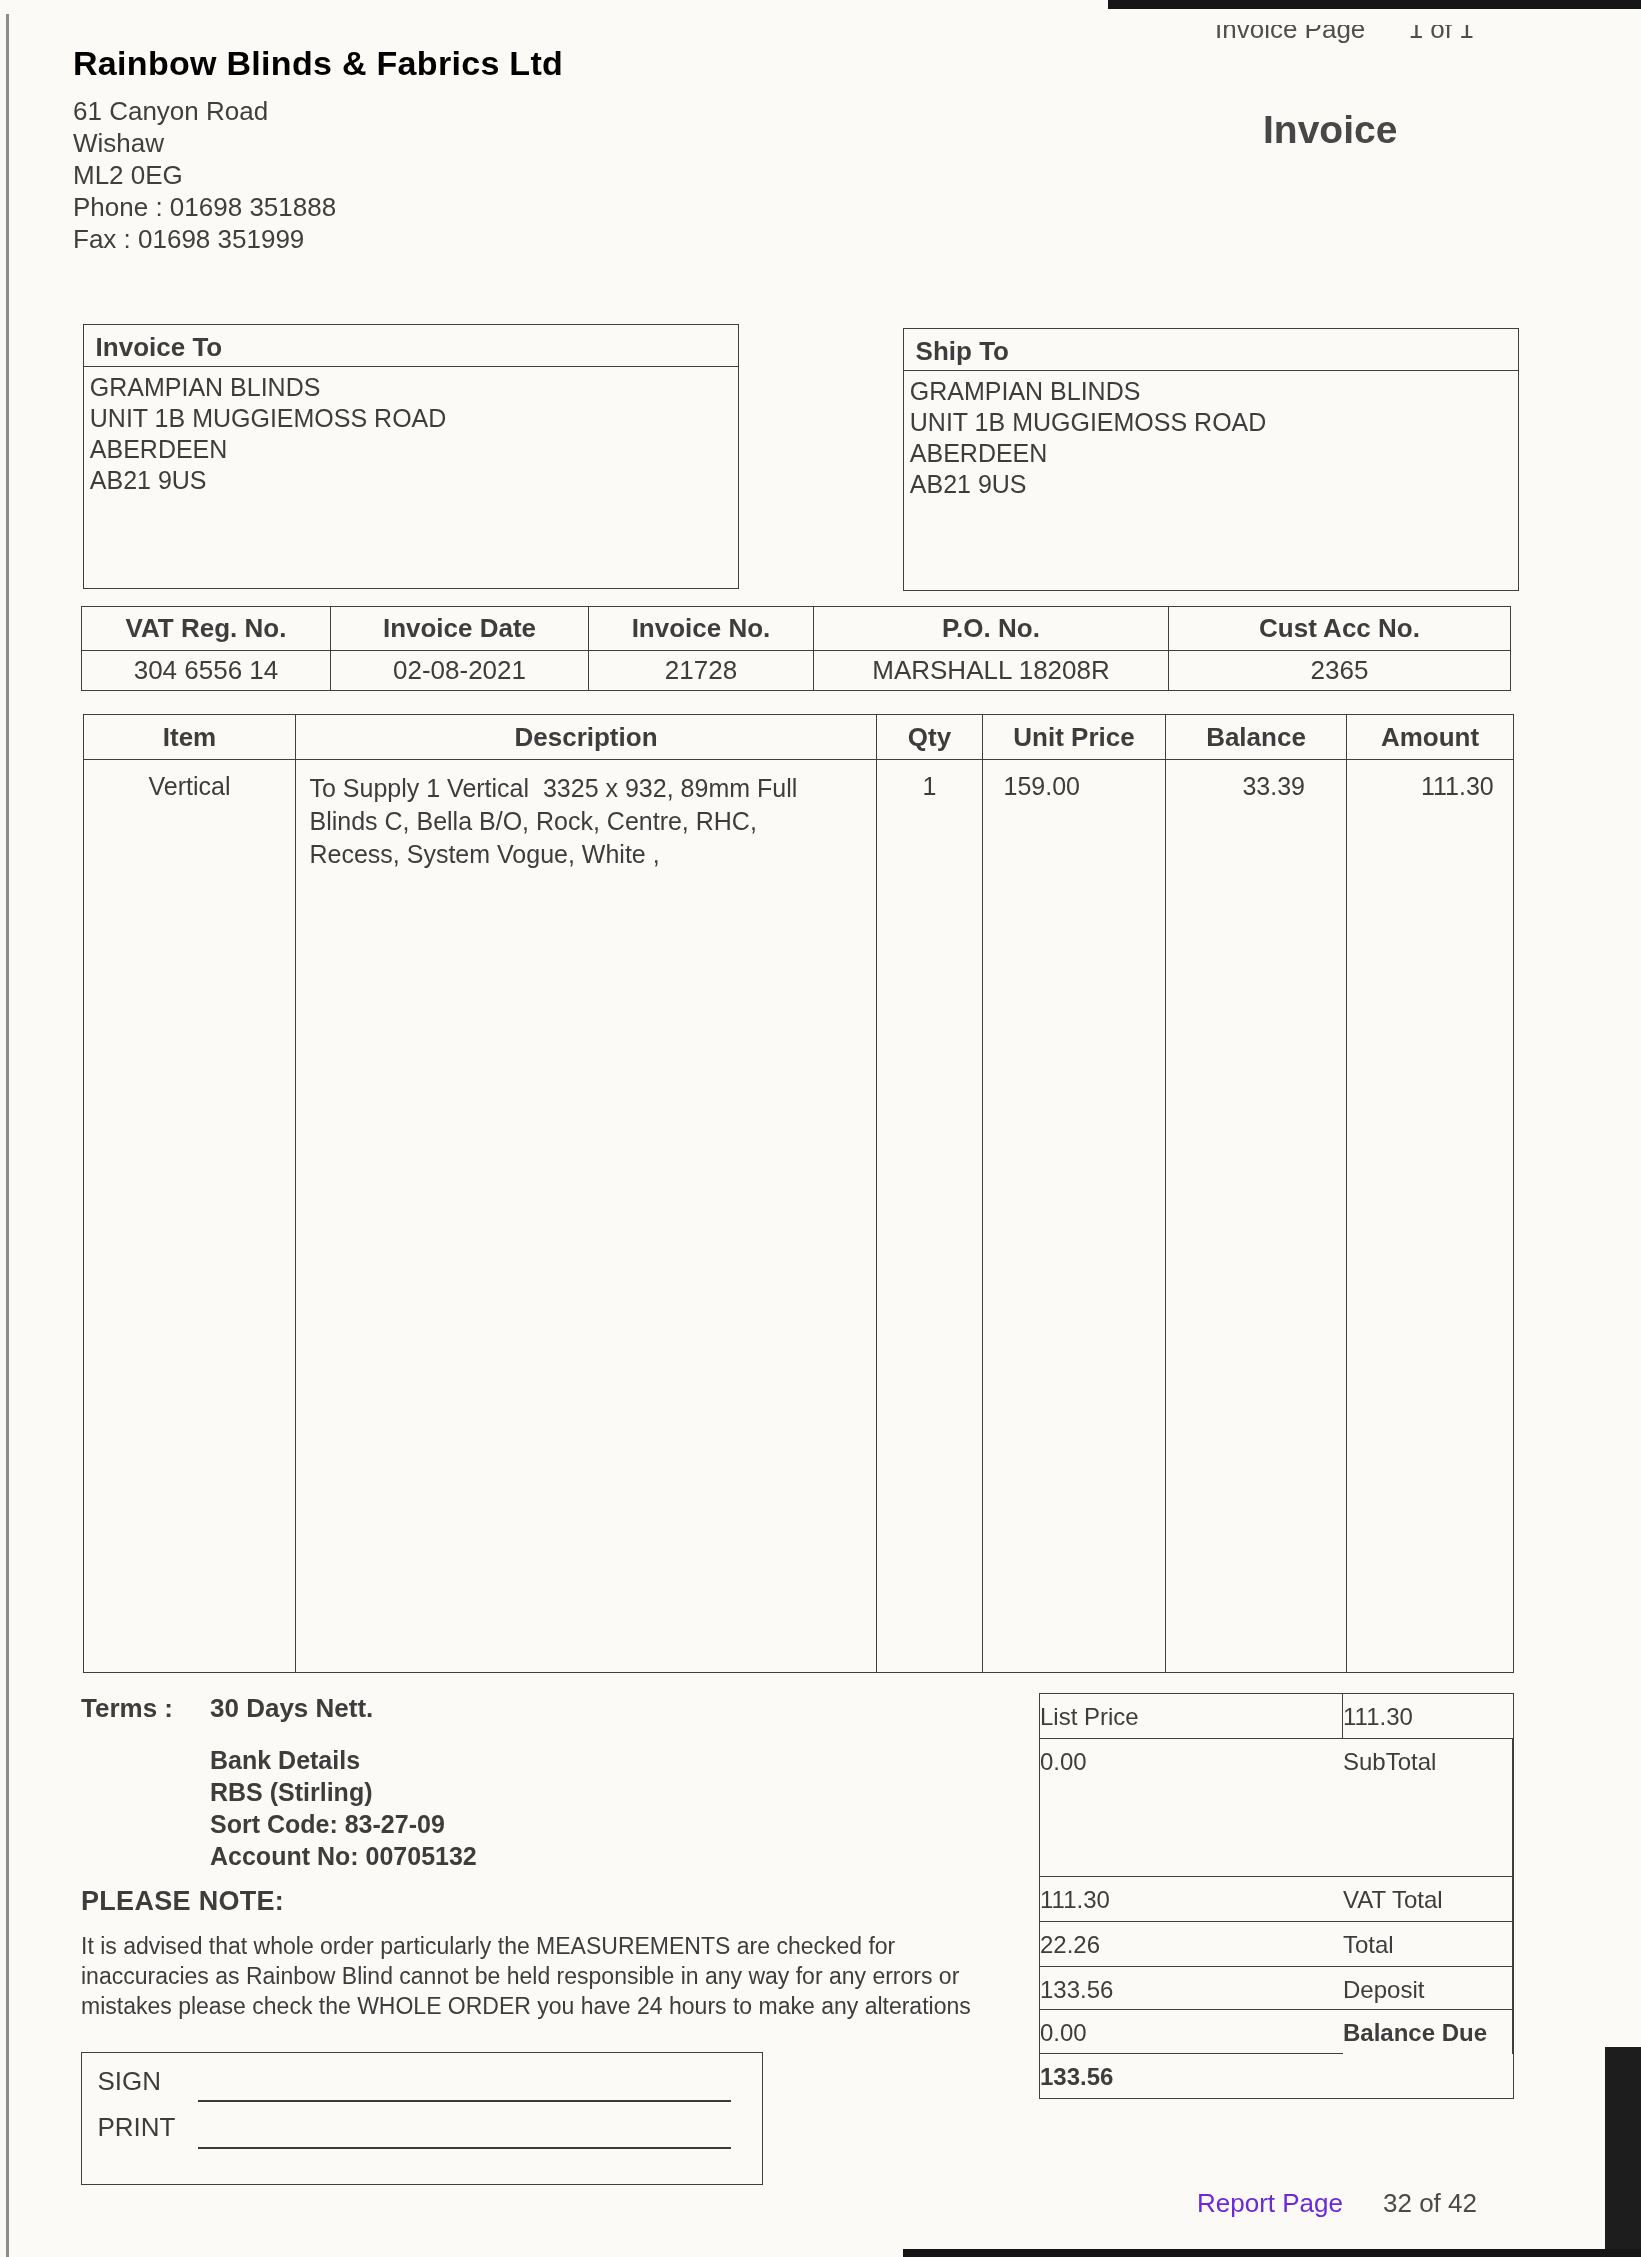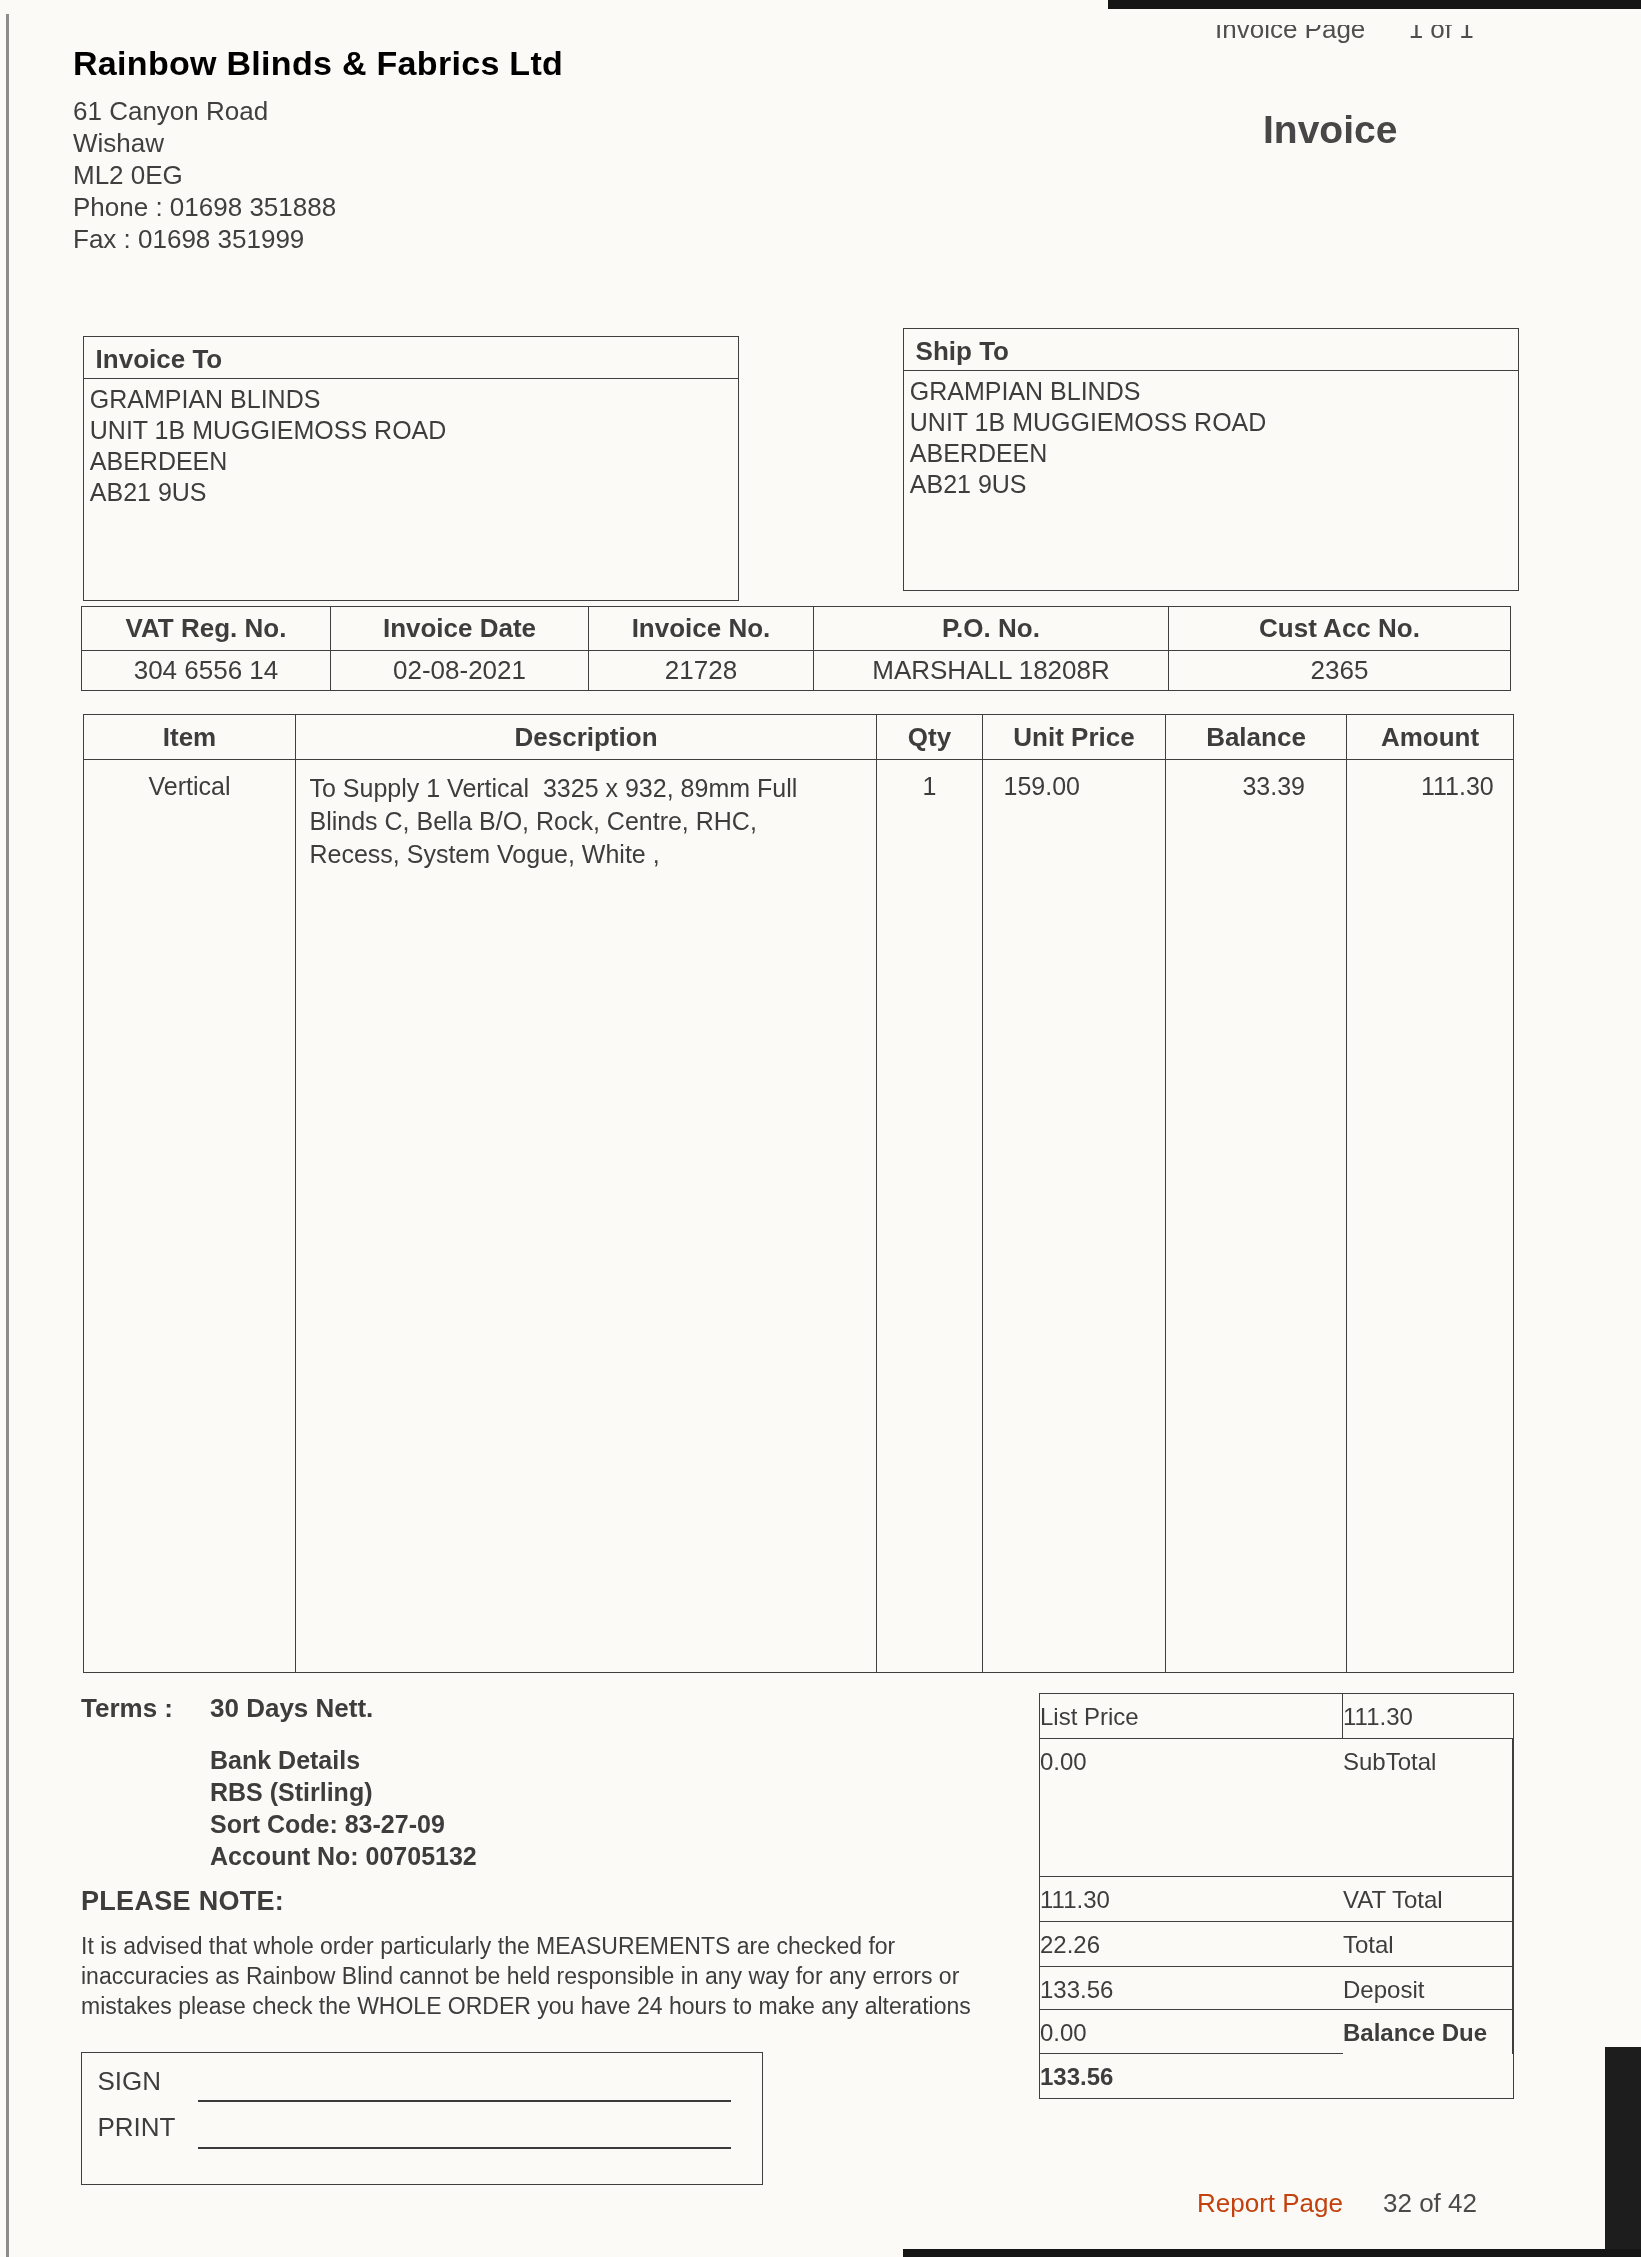--- a/index.html
+++ b/index.html
@@ -22,21 +22,21 @@
   .company-name { left:73px; top:44px; font-size:34px; font-weight:bold; color:#000000; letter-spacing:0.3px; }
   .company-address { left:73px; top:95px; font-size:26px; line-height:32px; color:#3f3f3f; }
   .clipped-label { left:1215px; top:25px; height:29px; width:319px; overflow:hidden; }
   .clipped-label span { display:block; margin-top:-10.6px; font-size:26px; color:#4e4e4e; white-space:pre; }
   .invoice-title { left:1263px; top:108px; font-size:39px; font-weight:bold; color:#474747; }
 
   
   .addr-box { border:1.9px solid #3f3f3f; background:transparent; }
   .addr-box .box-head { height:42px; border-bottom:1.9px solid #3f3f3f; padding:6.8px 0 0 11.6px; font-size:26px; font-weight:bold; }
   .addr-box .box-lines { padding:4.8px 0 0 5.8px; font-size:25px; line-height:31px; }
-  .invoice-to { left:83px; top:336px; width:656px; height:265px; }
+  .invoice-to { left:83px; top:324px; width:656px; height:265px; }
   .ship-to    { left:903px; top:328px; width:616px; height:263px; }
 
   
   .meta-table { left:81px; top:606px; width:1430px; height:85px; border:1.9px solid #3f3f3f;
     display:grid; grid-template-columns:249px 258px 225px 355px auto; grid-template-rows:44px auto; }
   .meta-table .cell { border-right:1.9px solid #3f3f3f; display:flex; align-items:center; justify-content:center; font-size:26px; }
   .meta-table .cell.last { border-right:none; }
   .meta-table .head { border-bottom:1.9px solid #3f3f3f; font-weight:bold; }
 
   
@@ -71,21 +71,21 @@
   .note-lines div { white-space:nowrap; }
 
   
   .sign-box { left:81px; top:2052px; width:682px; height:133px; border:1.9px solid #3f3f3f; }
   .sign-label  { left:15.4px; top:12.6px;  font-size:26px; }
   .print-label { left:15.4px; top:59px;  font-size:26px; }
   .sign-line   { left:116px; top:47px; width:533px; height:1.9px; background:#3a3a3a; }
   .print-line  { left:116px; top:94px; width:533px; height:1.9px; background:#3a3a3a; }
 
   
-  .footer-label { left:1197px; top:2188px; font-size:26px; color:#c2410c; }
+  .footer-label { left:1197px; top:2188px; font-size:26px; color:#6d28d9; }
   .footer-pages { left:1383px; top:2188px; font-size:26px; color:#4a4a4a; }
 </style>
 </head>
 <body>
 
 <div class="page">
 
   <div class="abs edge-left"></div>
   <div class="abs edge-top-right"></div>
   <div class="abs edge-right-bot"></div>

